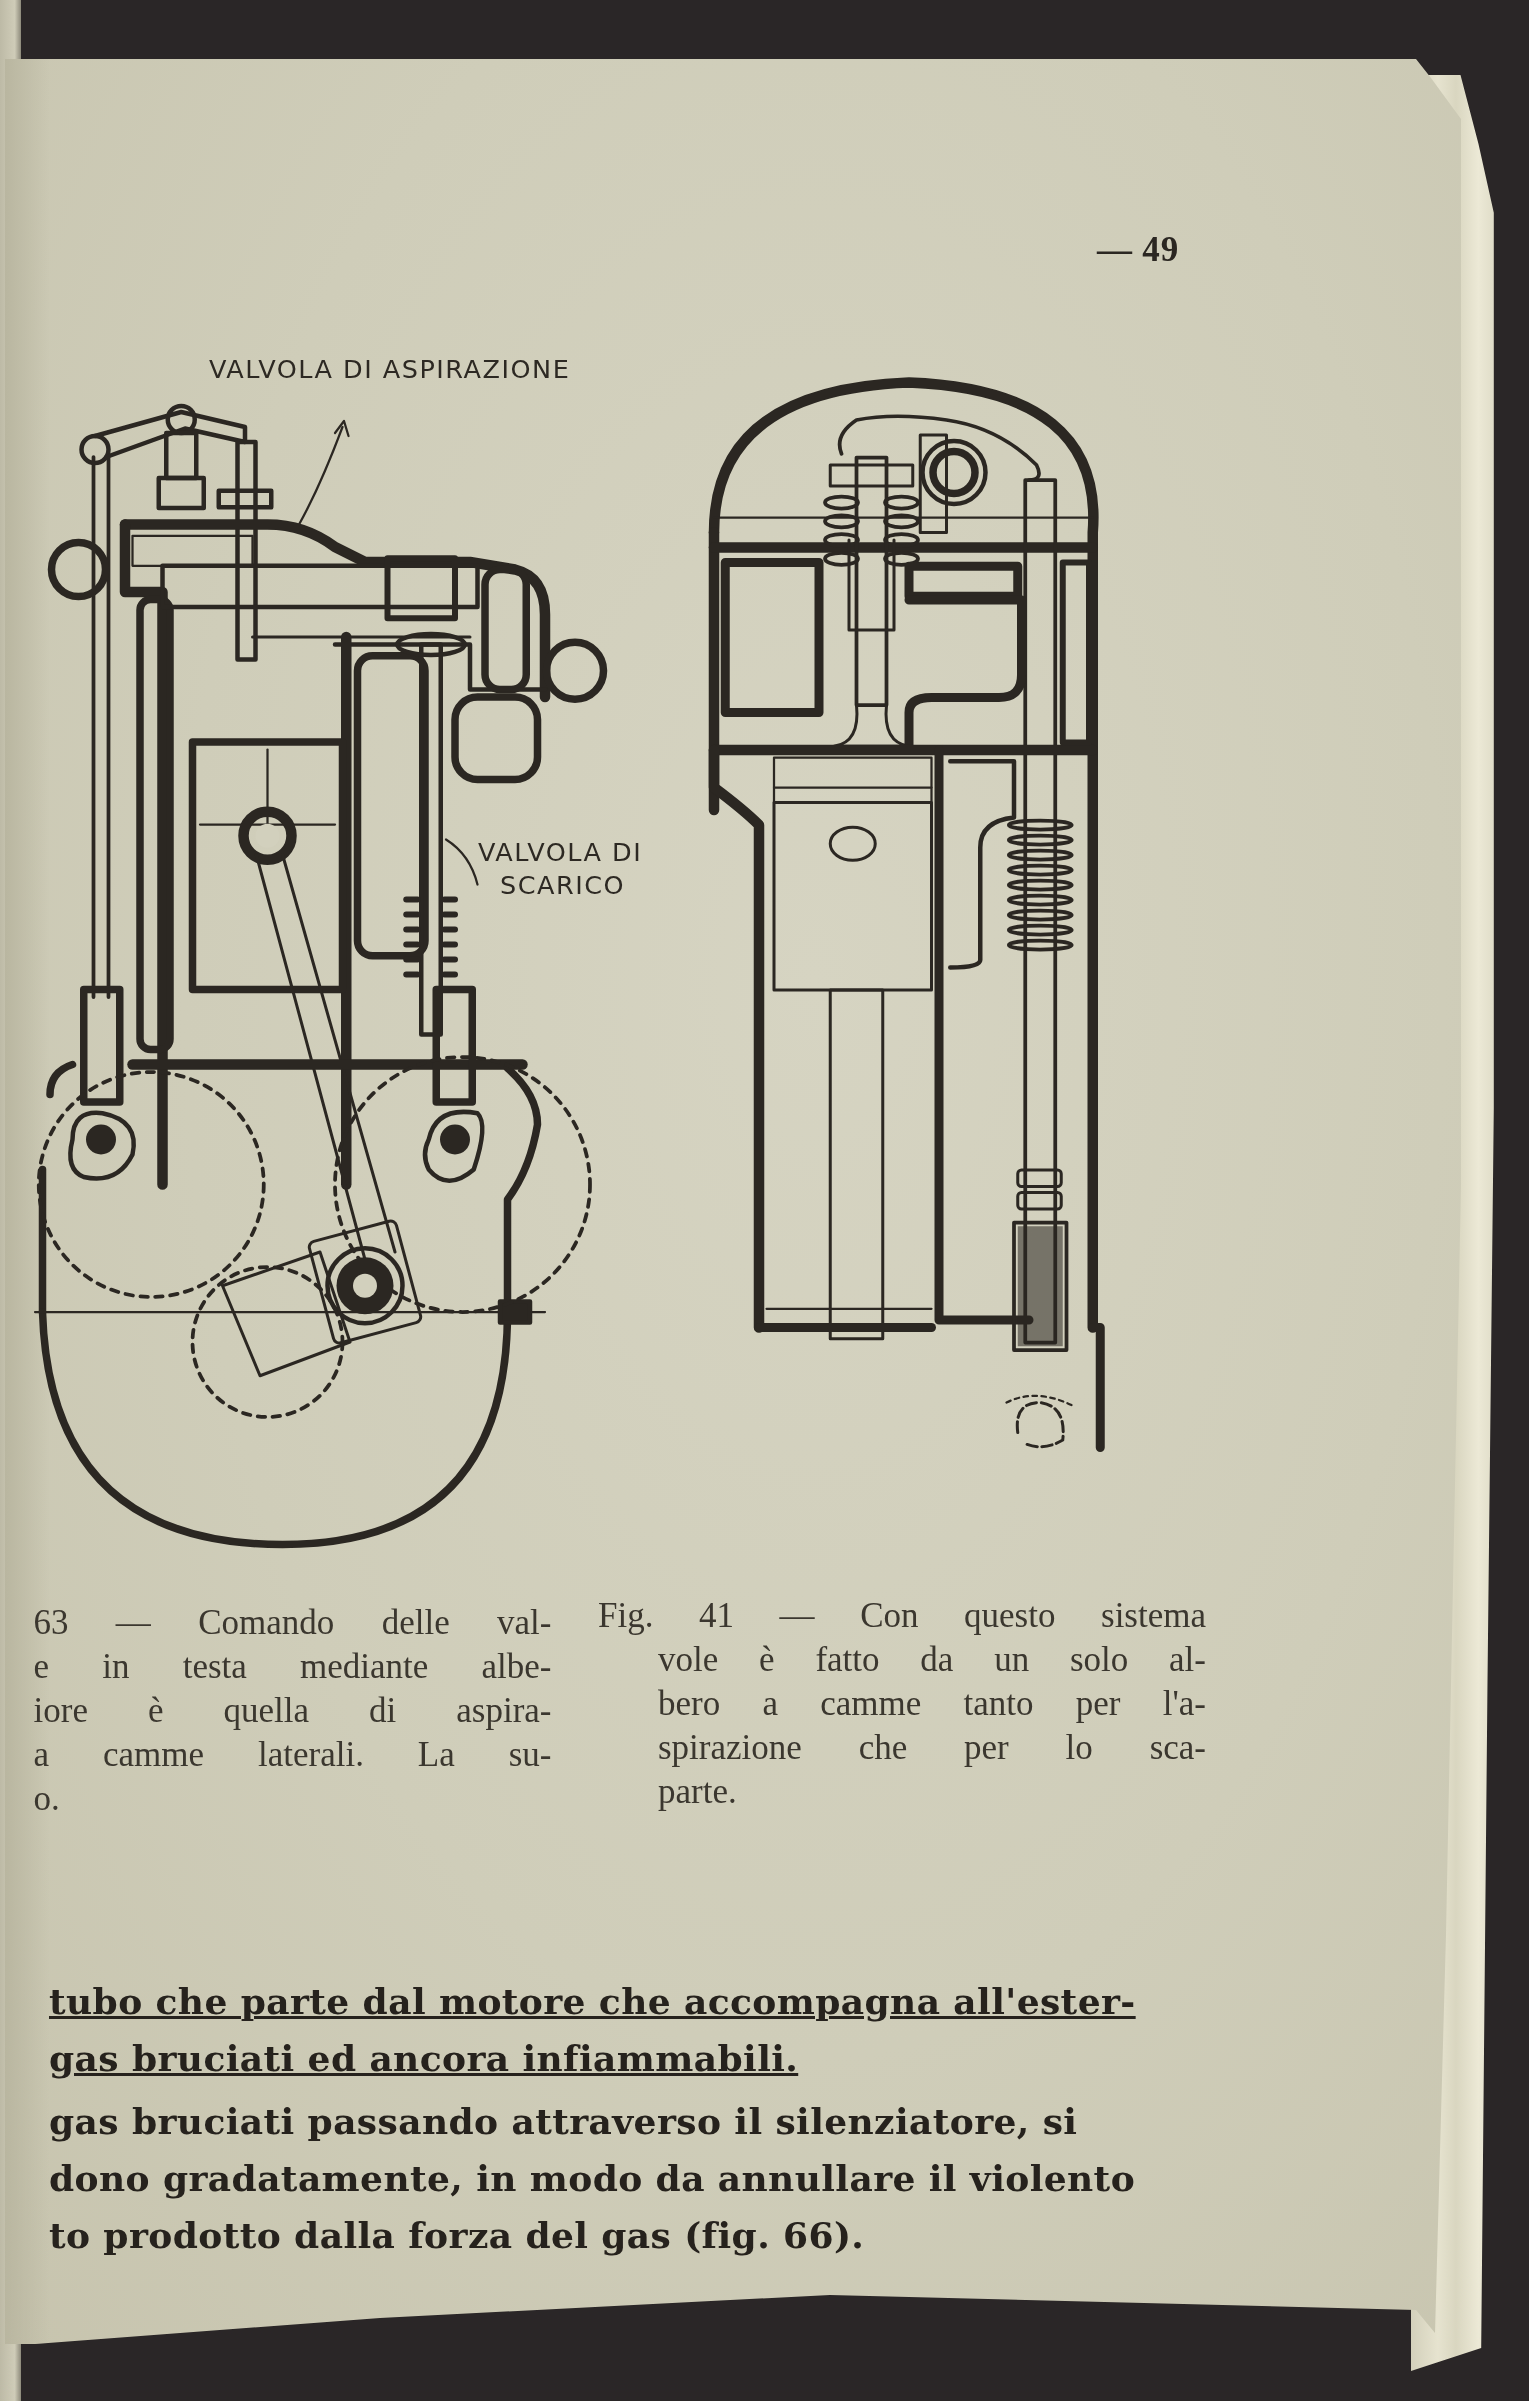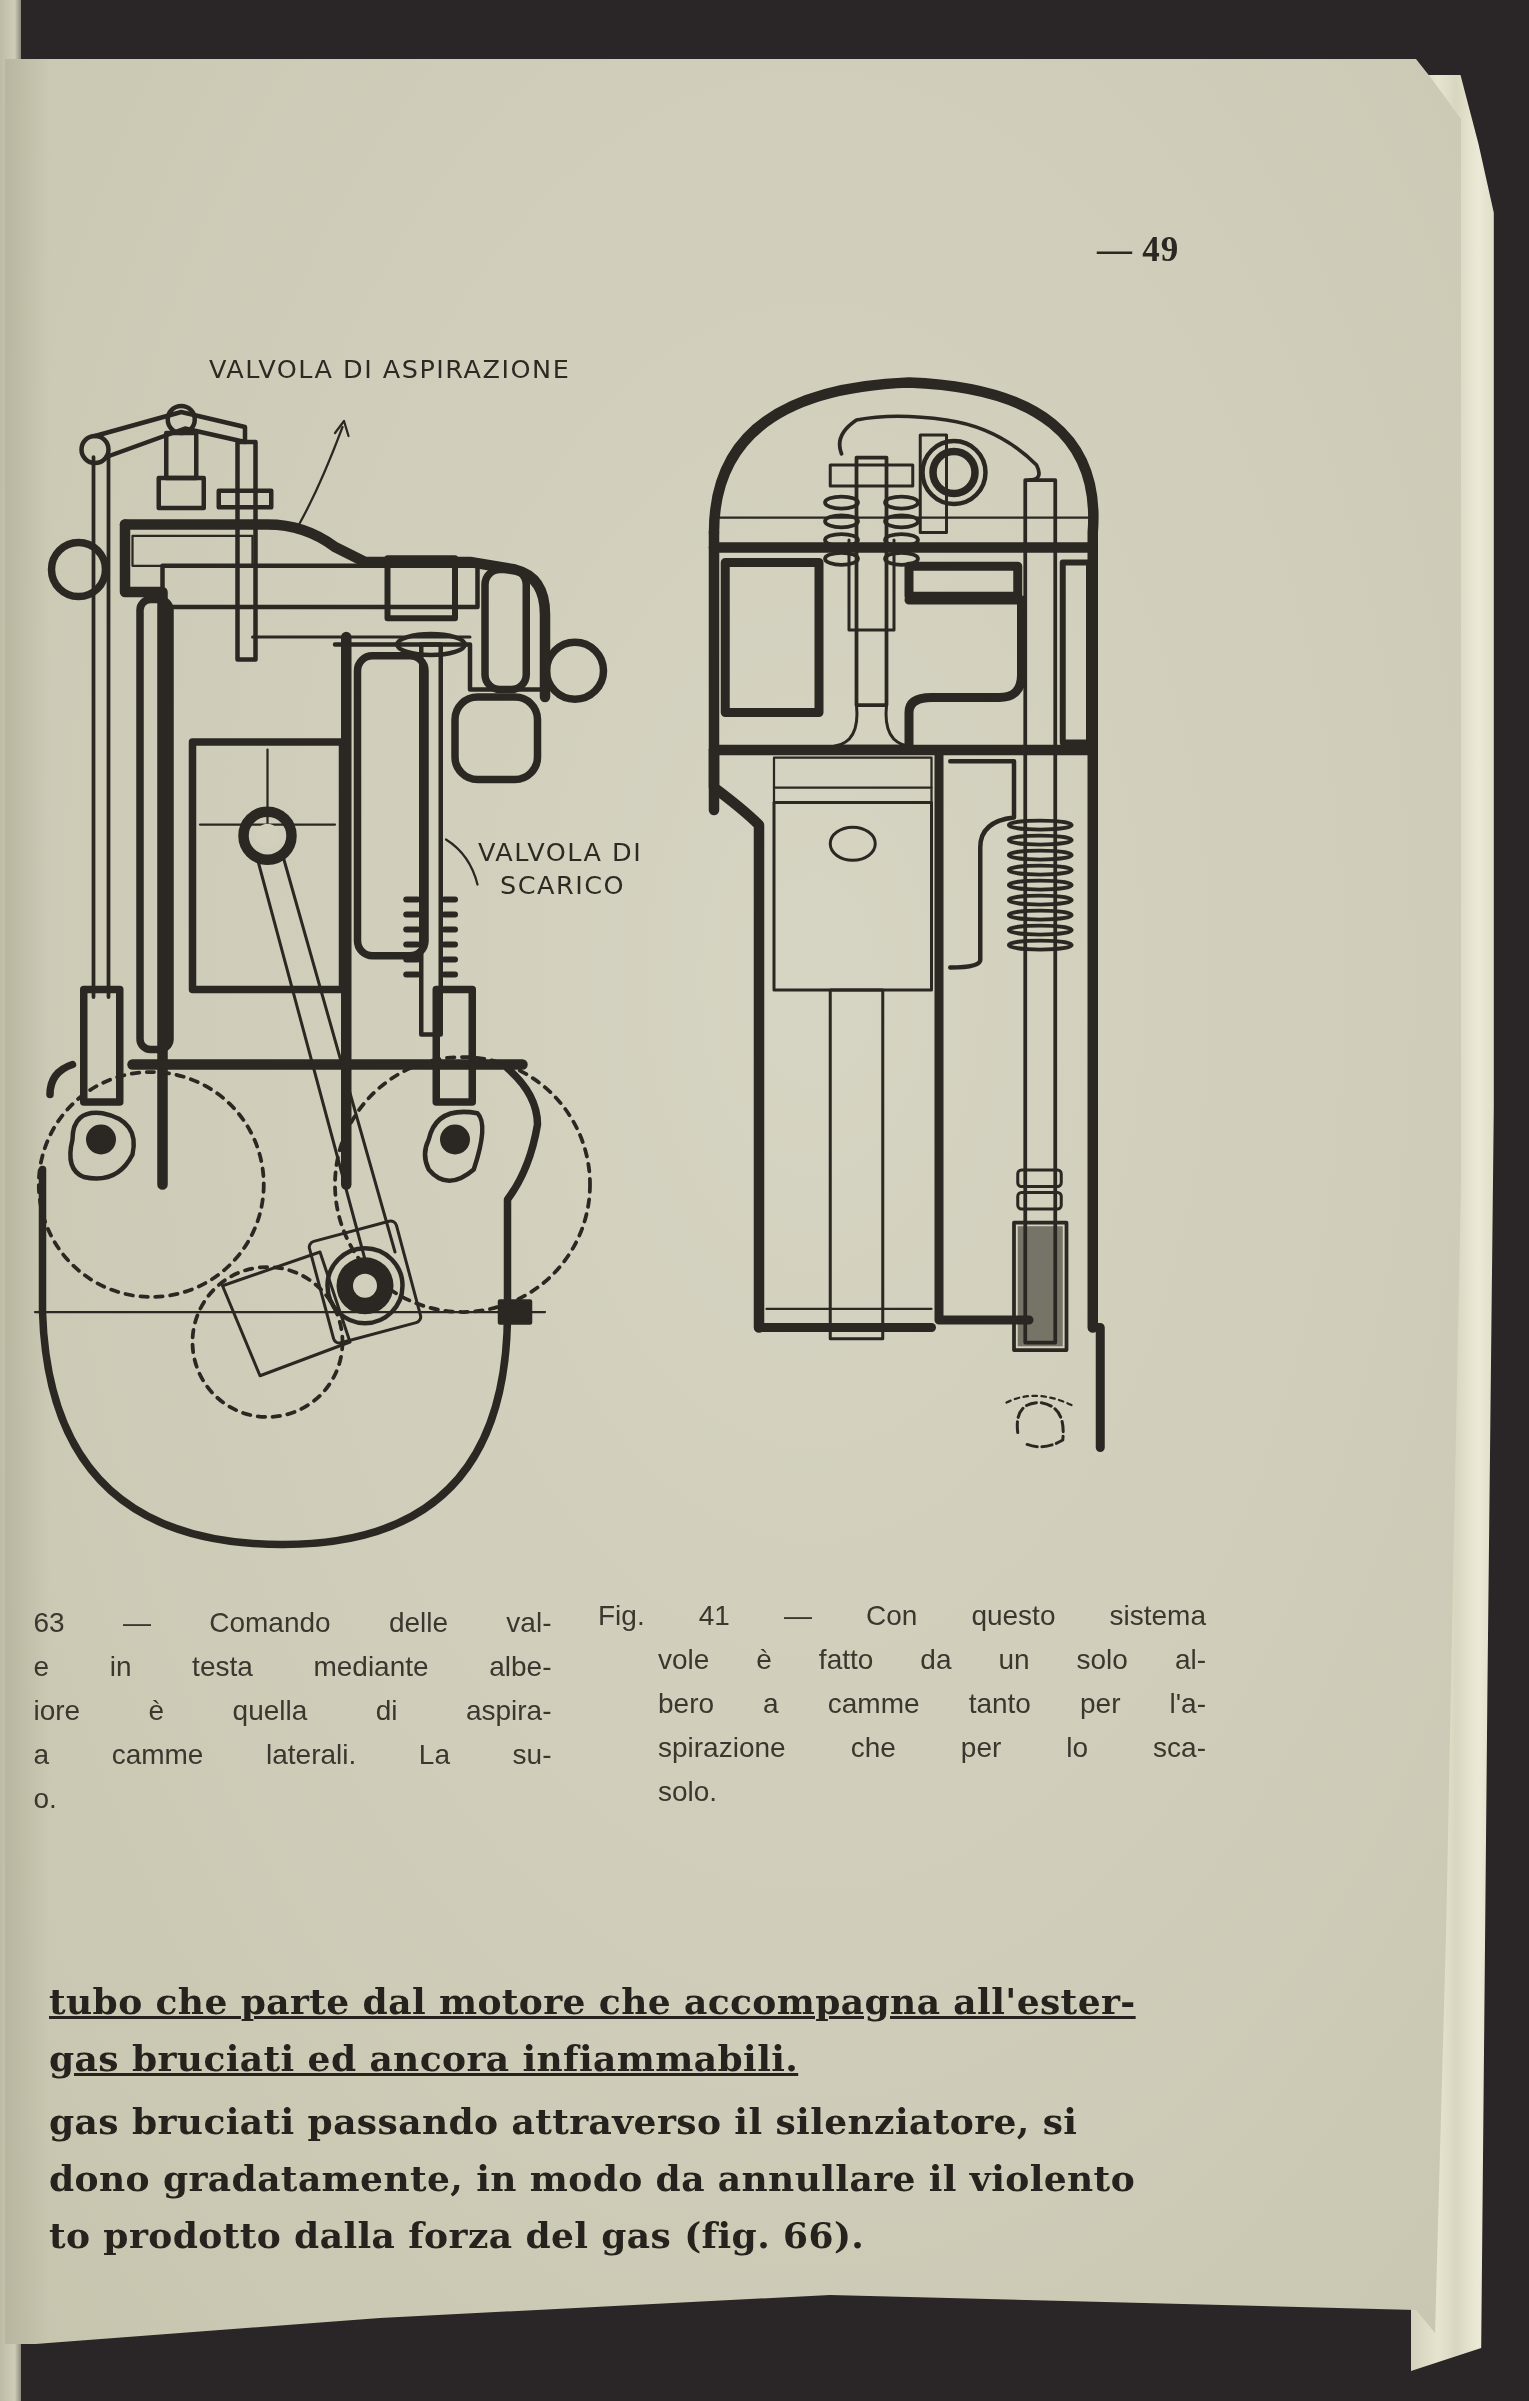--- a/index.html
+++ b/index.html
@@ -38,21 +38,21 @@
   }
   .fig svg { display: block; }
   .label {
     position: absolute;
     font-family: "DejaVu Sans", sans-serif; font-size: 25.5px;
     color: #2d2923; letter-spacing: 1.5px; font-weight: normal;
     line-height: 33px; white-space: pre;
   }
   .caption {
     position: absolute;
-    font-family: Liberation Sans, sans-serif; font-size: 28px; color: #3b372f;
+    font-family: Liberation Serif, serif; font-size: 35px; color: #3b372f;
     line-height: 44px; text-align: justify;
   }
   .caption .line { display: block; white-space: nowrap; text-align-last: justify; }
   .caption .line.last { text-align-last: left; }
   .body-text {
     position: absolute; left: 44px;
     font-family: "DejaVu Serif", serif; font-size: 36px; color: #26221d;
     line-height: 57px; font-weight: bold; letter-spacing: 0.4px;
   }
   .body-text .line { display: block; white-space: nowrap; }
@@ -254,21 +254,21 @@
     <span class="line">iore è quella di aspira-</span>
     <span class="line">a camme laterali. La su-</span>
     <span class="line last">o.</span>
   </div>
 
   <div class="caption" style="left:593px; top:1535px; width:608px;">
     <span class="line">Fig. 41 — Con questo sistema</span>
     <span class="line" style="padding-left:60px;">vole è fatto da un solo al-</span>
     <span class="line" style="padding-left:60px;">bero a camme tanto per l'a-</span>
     <span class="line" style="padding-left:60px;">spirazione che per lo sca-</span>
-    <span class="line last" style="padding-left:60px;">solo.</span>
+    <span class="line last" style="padding-left:60px;">parte.</span>
   </div>
 
   <div class="body-text" style="top:1914px;text-decoration:underline;">
     <span class="line">tubo che parte dal motore che accompagna all'ester-</span>
     <span class="line">gas bruciati ed ancora infiammabili.</span>
   </div>
   <div class="body-text" style="top:2034px;">
     <span class="line"> gas bruciati passando attraverso il silenziatore, si</span>
     <span class="line">dono gradatamente, in modo da annullare il violento</span>
     <span class="line">to prodotto dalla forza del gas (fig. 66).</span>

